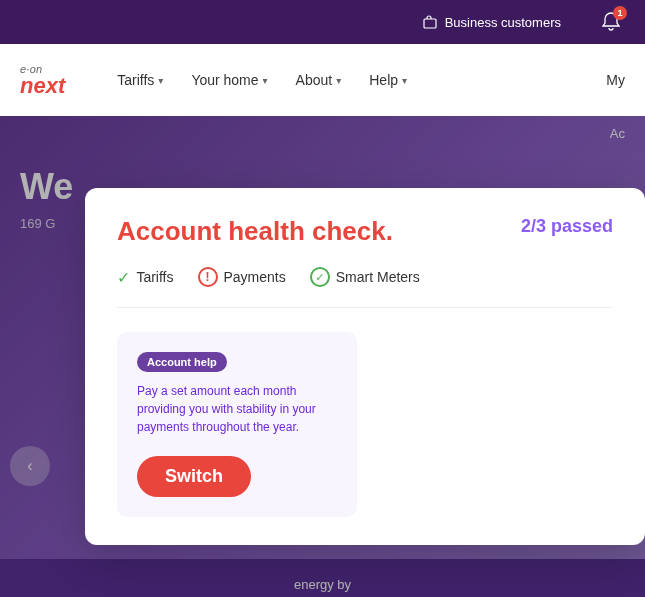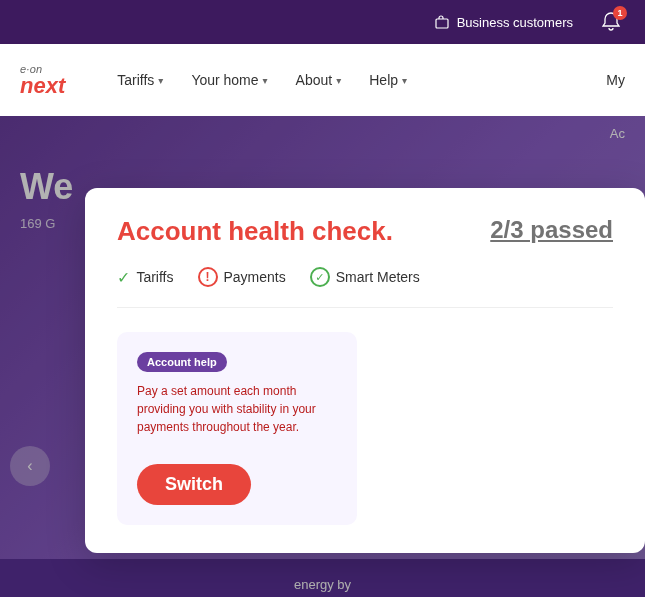--- a/index.html
+++ b/index.html
@@ -13,21 +13,21 @@
     }
 
     
     .top-bar {
       background: #3d1a5e;
       height: 44px;
       display: flex;
       align-items: center;
       justify-content: flex-end;
       padding: 0 20px;
-      gap: 24px;
+      gap: 36px;
     }
     .top-bar-link {
       color: white;
       font-size: 13px;
       display: flex;
       align-items: center;
       gap: 6px;
       cursor: pointer;
       text-decoration: none;
     }
@@ -239,25 +239,24 @@
       align-items: flex-start;
       justify-content: space-between;
       margin-bottom: 20px;
     }
     .modal-title {
       font-size: 26px;
       font-weight: 700;
       color: #e8453c;
     }
     .modal-score {
-      font-size: 24px;
+      font-size: 18px;
       font-weight: 600;
-      color: #737373;
+      color: #8b5cf6;
       white-space: nowrap;
-      text-decoration: underline;
     }
 
     
     .check-items {
       display: flex;
       align-items: center;
       gap: 24px;
       margin-bottom: 24px;
       padding-bottom: 20px;
       border-bottom: 1px solid #eee;
@@ -312,23 +311,23 @@
     }
     .suggestion-title {
       font-size: 15px;
       font-weight: 700;
       color: #222;
       margin-bottom: 8px;
       line-height: 1.3;
     }
     .suggestion-desc {
       font-size: 12px;
-      color: #b91c1c;
+      color: #6d28d9;
       line-height: 1.5;
-      margin-bottom: 28px;
+      margin-bottom: 20px;
     }
     .switch-btn {
       background: #e8453c;
       color: white;
       border: none;
       padding: 10px 28px;
       border-radius: 25px;
       font-size: 18px;
       font-weight: 600;
       cursor: pointer;

